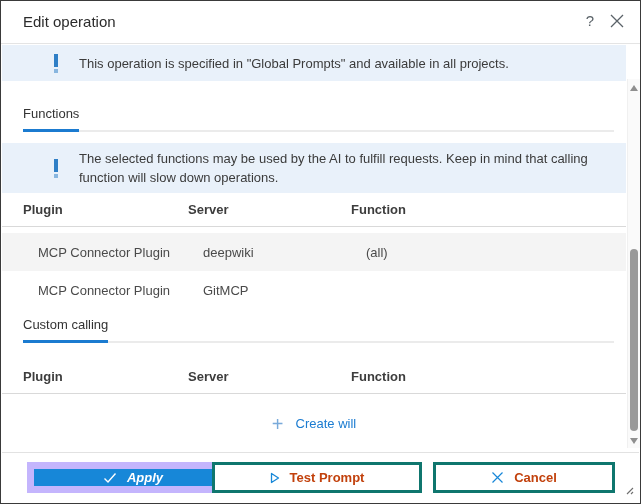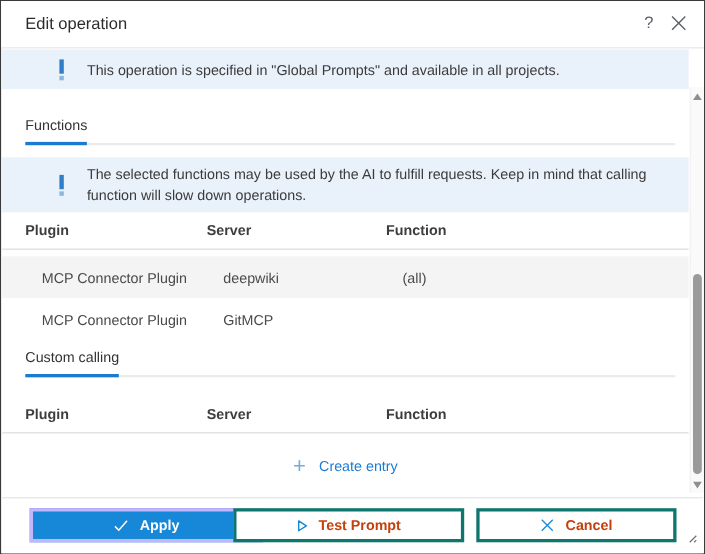--- a/index.html
+++ b/index.html
@@ -49,21 +49,21 @@
   
   .scrollbar{position:absolute;top:78px;right:0;width:13px;height:369px;background:#fafafa;border-left:1px solid #f0f0f0;box-sizing:border-box;}
   .sb-up{position:absolute;top:6px;left:2px;width:0;height:0;border-left:4.5px solid transparent;border-right:4.5px solid transparent;border-bottom:6px solid #8f8f8f;cursor:pointer;}
   .sb-down{position:absolute;bottom:4px;left:2px;width:0;height:0;border-left:4.5px solid transparent;border-right:4.5px solid transparent;border-top:6px solid #8f8f8f;cursor:pointer;}
   .sb-thumb{position:absolute;top:170px;left:2px;width:8px;height:182px;background:#9a9a9a;border-radius:4px;cursor:pointer;}
   
   .footer{position:absolute;left:1px;right:1px;top:451px;height:52px;border-top:1px solid #e2e2e2;background:#fff;}
   .btn{position:absolute;top:9px;height:31px;box-sizing:border-box;display:flex;align-items:center;justify-content:center;
        font-family:inherit;font-size:13px;font-weight:bold;cursor:pointer;border-radius:0;}
   .btn svg{margin-right:10px;}
-  .btn-apply{left:25px;width:212px;background:#1787d8;border:3px solid #c4b5fd;color:#fff;}
+  .btn-apply{left:25px;width:212px;background:#1787d8;border:7px solid #c4b5fd;color:#fff;font-style:italic;}
   .btn-outline{background:#fff;border:3px solid #0f766e;color:#c2410c;}
   .btn-test{left:210px;width:210px;}
   .btn-cancel{left:431px;width:182px;}
   .resize-handle{position:absolute;right:6px;bottom:4px;cursor:nwse-resize;}
 </style>
 </head>
 <body>
 
 <div class="window">
 
@@ -117,21 +117,21 @@
   </div>
 
   <div class="thead thead2">
     <span>Plugin</span>
     <span>Server</span>
     <span>Function</span>
   </div>
   <div class="create-row">
     <button class="create-btn">
       <span class="create-plus">+</span>
-      <span class="create-label">Create entry</span>
+      <span class="create-label">Create will</span>
     </button>
   </div>
 
   <div class="scrollbar">
     <span class="sb-up"></span>
     <span class="sb-thumb"></span>
     <span class="sb-down"></span>
   </div>
 
   <div class="footer">

